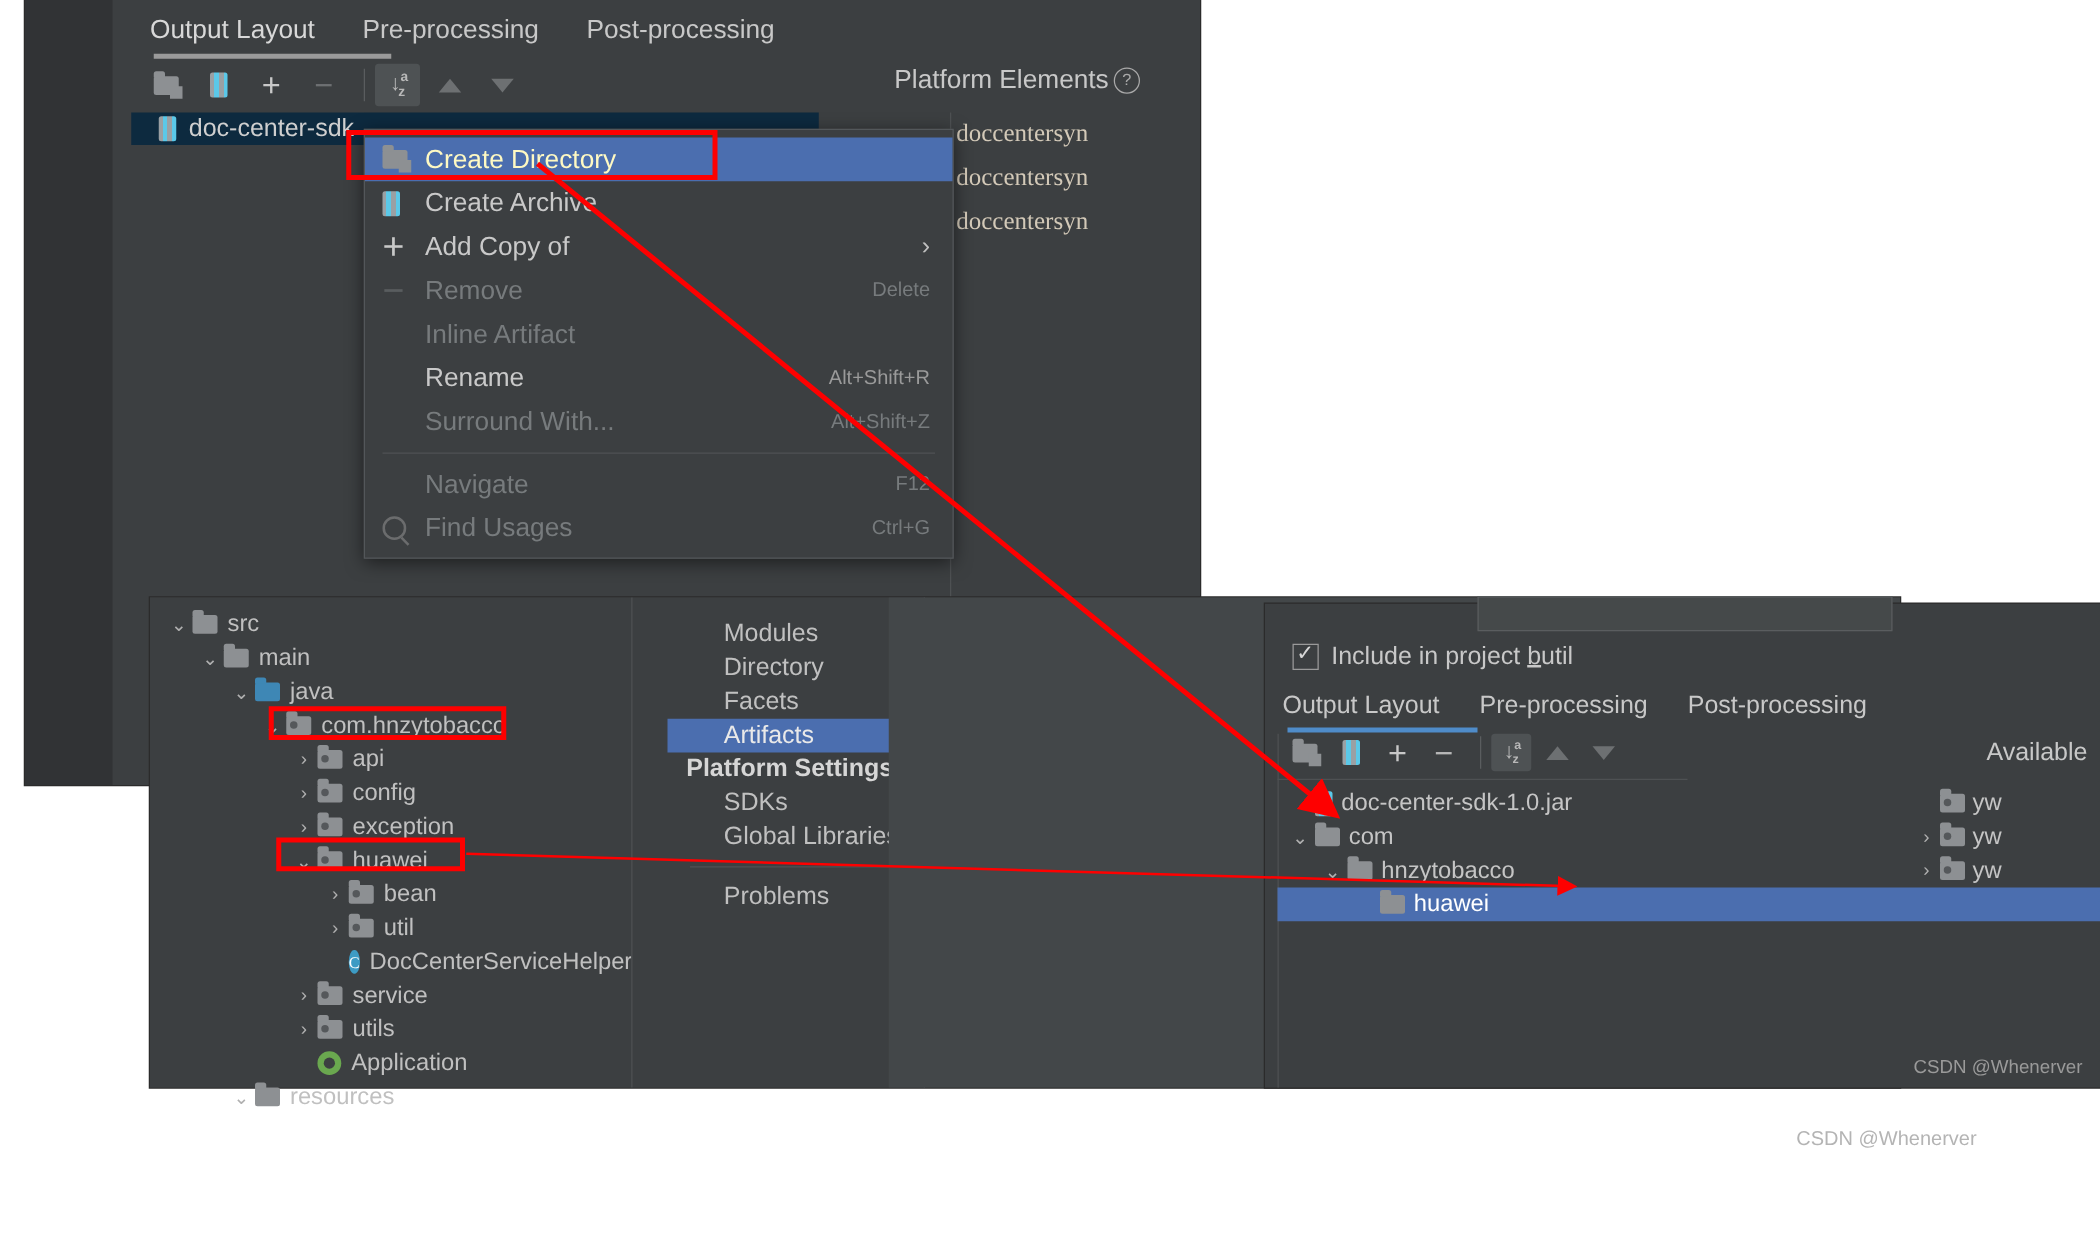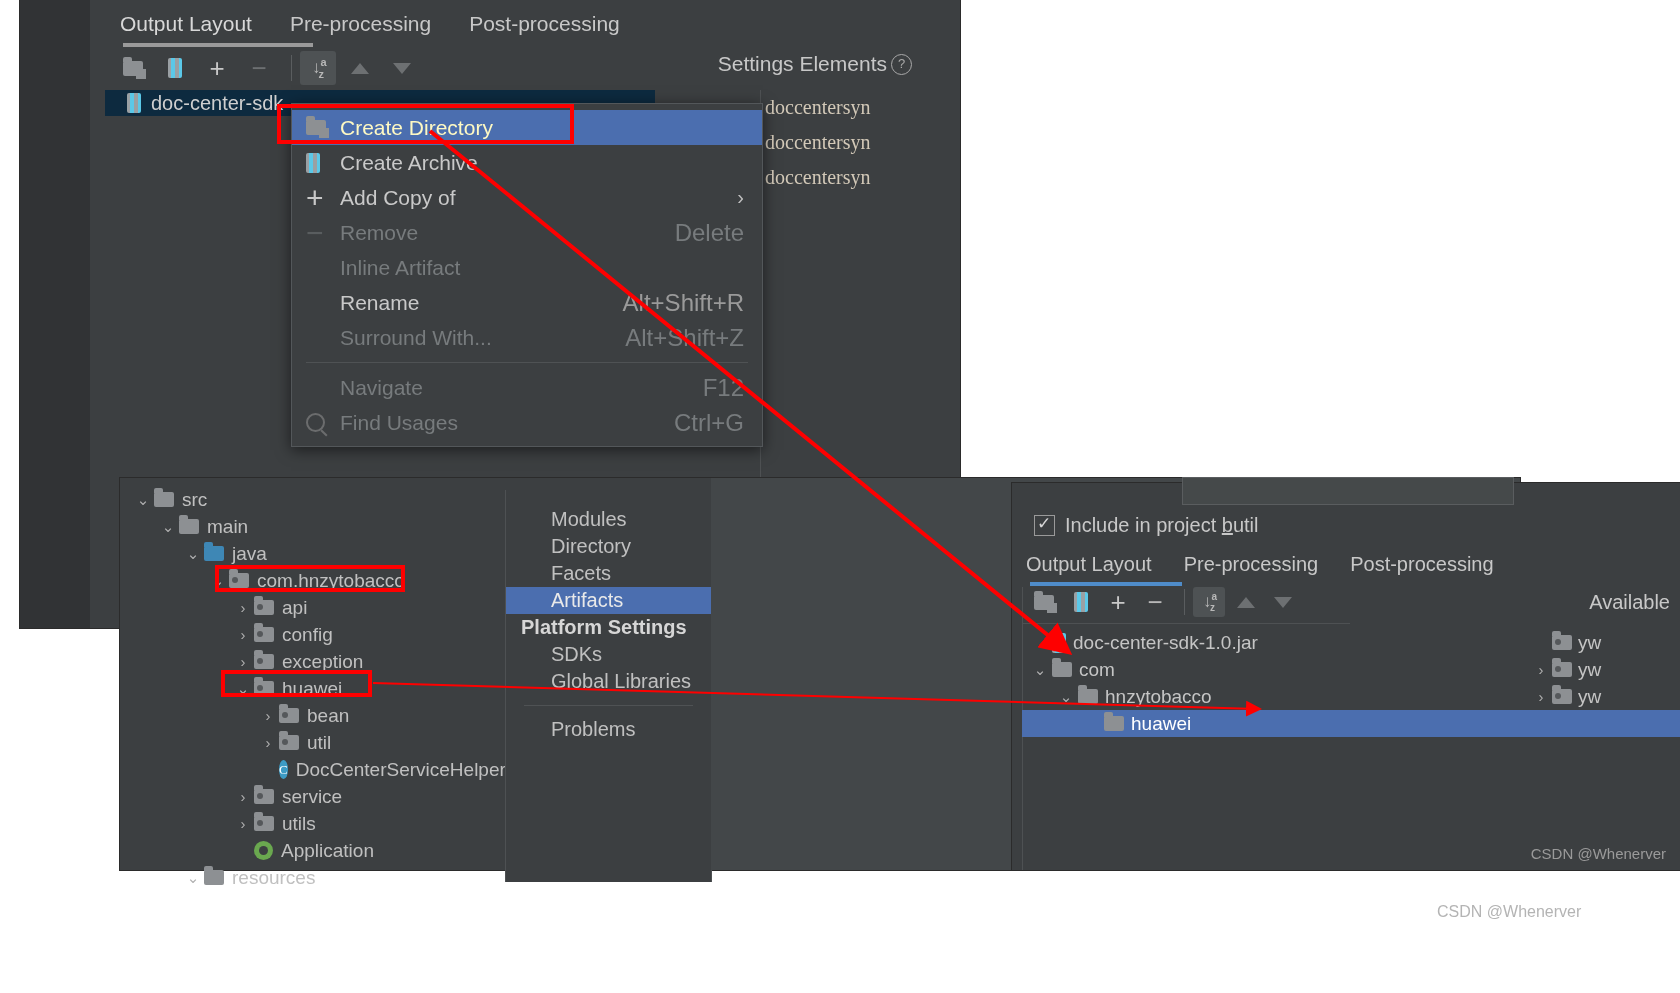--- a/index.html
+++ b/index.html
@@ -39,39 +39,39 @@
   .availitem{font-size:20px;color:#d3c9b8;height:35px;line-height:35px;white-space:nowrap;
              font-family:"Liberation Serif","DejaVu Serif",serif;}
   .sep-v{position:absolute;left:655px;top:0;bottom:0;width:1px;background:#4e5153;}
 
   
   #ctxmenu{position:absolute;left:291px;top:103px;width:470px;background:#3c3f41;
            border:1px solid #53575a;box-shadow:0 3px 14px rgba(0,0,0,.55);padding:6px 0;}
   .mi{height:35px;display:flex;align-items:center;padding:0 18px 0 14px;position:relative;}
   .mi .micon{width:34px;display:flex;align-items:center;justify-content:flex-start;flex:0 0 34px;}
   .mi .mlabel{font-size:21px;color:#c9c9c9;white-space:nowrap;}
-  .mi .mkey{margin-left:auto;font-size:24px;color:#9a9a9a;white-space:nowrap;}
+  .mi .mkey{margin-left:auto;font-size:16px;color:#9a9a9a;white-space:nowrap;}
   .mi.sel{background:#4b6eaf;}
   .mi.sel .mlabel{color:#fef9c3;}
   .mi.disabled .mlabel,.mi.disabled .mkey{color:#777b7d;}
   .mi.disabled .micon{opacity:.5;}
   .mi .chev{margin-left:auto;color:#c0c0c0;font-size:20px;}
   .msep{height:1px;background:#4f5254;margin:7px 14px;}
 
   
   #win2{left:120px;top:478px;width:1400px;height:392px;background:#3c3f41;
         box-shadow:0 0 0 1px #2b2b2b;}
   #win2 .projtree{position:absolute;left:0px;top:0px;width:385px;height:100%;background:#3c3f41;}
   .tr{height:27px;display:flex;align-items:center;font-size:19px;color:#c0c0c0;white-space:nowrap;}
   .tr .arr{width:22px;text-align:center;color:#b0b0b0;font-size:15px;flex:0 0 22px;}
   .tr .nm{margin-left:8px;}
 
   
-  #win2 .navcol{position:absolute;left:385px;top:12px;width:205px;height:100%;background:#3c3f41;
-                border-left:1px solid #4e5153;border-right:1px solid #4e5153;}
+  #win2 .navcol{position:absolute;left:385px;top:0;width:205px;height:100%;background:#3c3f41;
+                border-left:1px solid #4e5153;border-right:1px solid #4e5153;padding-left:28px;}
   .nv{height:27px;display:flex;align-items:center;padding-left:45px;font-size:20px;color:#c0c0c0;white-space:nowrap;}
   .nv.sel{background:#4b6eaf;color:#e9e9e9;}
   .nv.hdr{font-weight:bold;color:#d6d6d6;padding-left:15px;}
   .nvsep{height:1px;background:#4f5254;margin:10px 18px;}
 
   #win2 .rightblank{position:absolute;left:591px;top:0;right:0;height:100%;background:#434749;}
 
   
   #win3{left:1012px;top:483px;width:668px;height:387px;background:#3c3f41;
         box-shadow:0 0 0 1px #2b2b2b;}
@@ -165,21 +165,21 @@
     </div>
     <div class="tbtn dis">
         <span class="tri-up"></span>
       </div>
     <div class="tbtn dis">
         <span class="tri-dn"></span>
       </div>
   </div>
 
   <div class="availlabel">
-    <span>Settings Elements</span>
+    <span>Platform Elements</span>
     <span class="qmark">?</span>
   </div>
 
   <div class="treearea">
     <div class="jarrow">
       <span class="ico jar"></span>
       <span>doc-center-sdk</span>
     </div>
     <div class="sep-v"></div>
     <div class="availcol">

